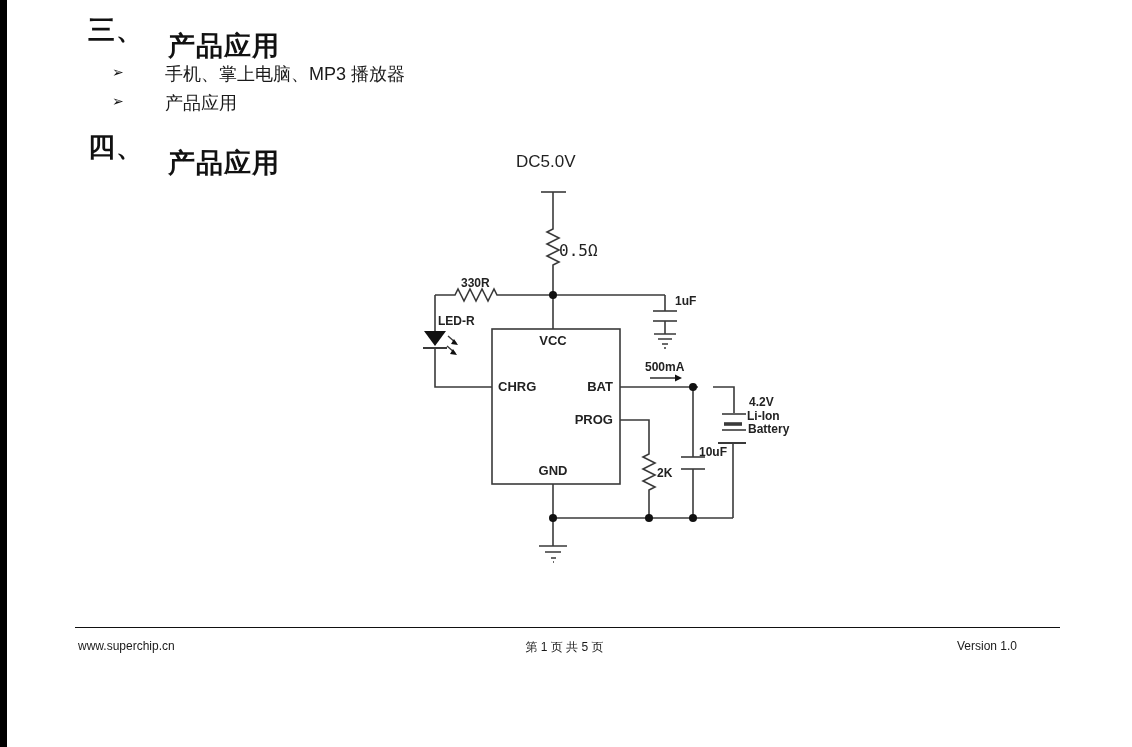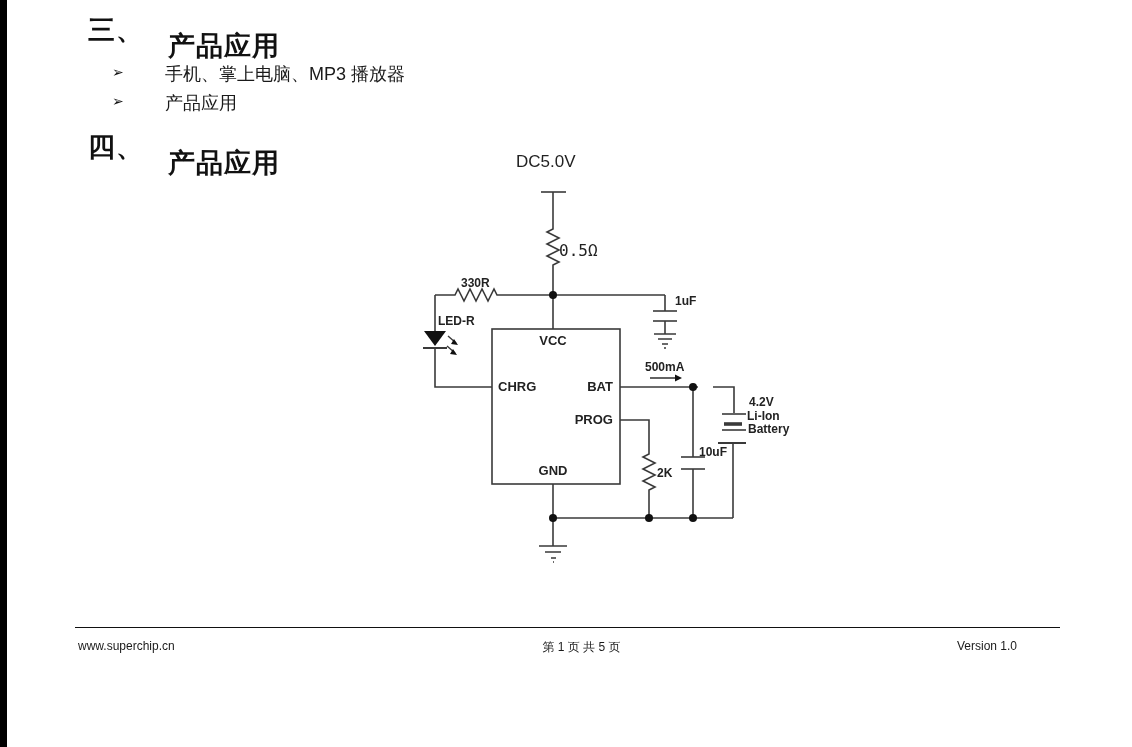--- a/index.html
+++ b/index.html
@@ -31,21 +31,21 @@
     position: absolute; left: 0; top: 2px; font-size: 14px; color: #111;
   }
   .bullet-item .bullet-text { position: absolute; left: 33px; top: 0; margin-left: 20px; }
   .circuit-svg { position: absolute; left: 0; top: 0; }
   .footer-rule {
     position: absolute; left: 75px; top: 627px; width: 985px; height: 0;
     border-top: 1.6px solid #111;
   }
   .footer-text { position: absolute; top: 639px; font-size: 12px; color: #1a1a1a; white-space: nowrap; }
   .footer-left  { left: 78px; }
-  .footer-center { left: 50%; transform: translateX(-52%); margin-left: 17px; }
+  .footer-center { left: 50%; transform: translateX(-52%); }
   .footer-right { right: 115px; margin-left: 36px; }
   text { fill: #222; }
   .lbl  { font-family: "Liberation Sans", sans-serif; font-weight: bold; font-size: 12px; }
   .lbl-md { font-family: "Liberation Sans", sans-serif; font-weight: bold; font-size: 13px; }
   .lbl-big { font-family: "Liberation Sans", sans-serif; font-weight: normal; font-size: 17px; }
   .lbl-ohm { font-family: "DejaVu Sans Mono", monospace; font-weight: normal; font-size: 16px; }
 </style>
 </head>
 <body>
 

